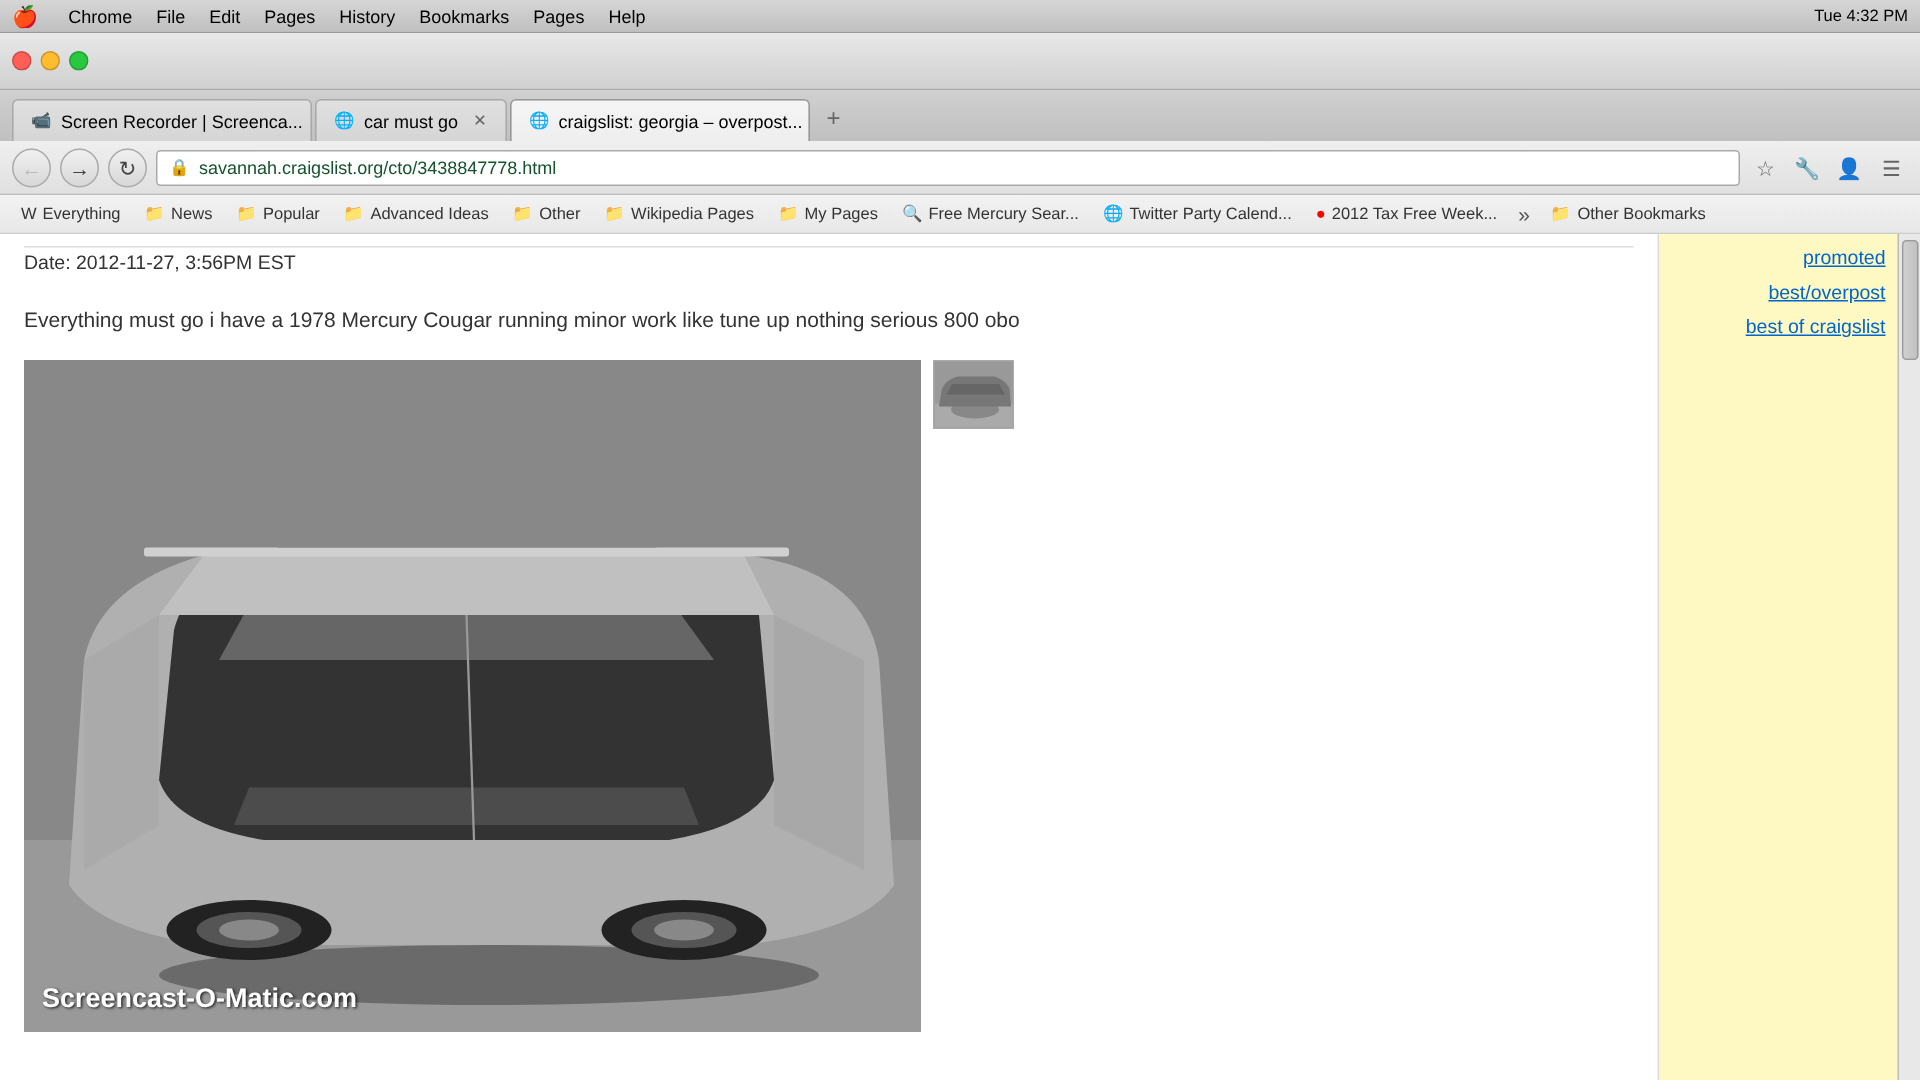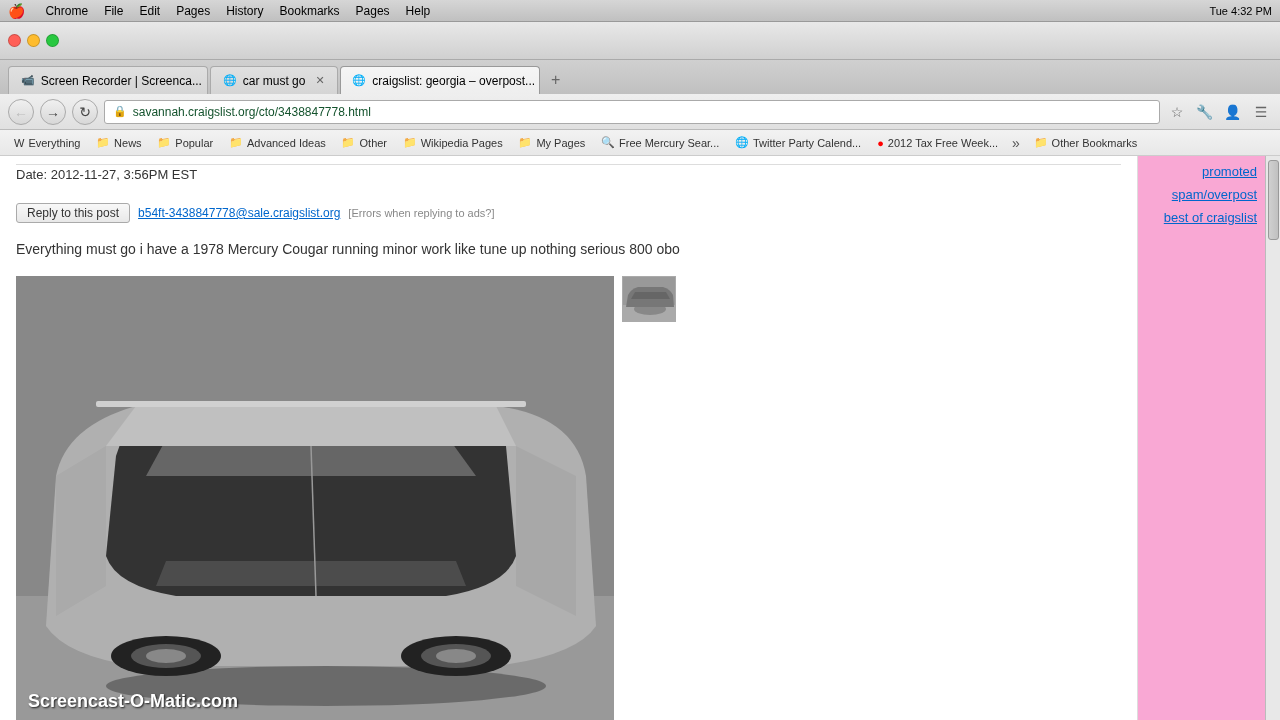--- a/index.html
+++ b/index.html
@@ -231,25 +231,25 @@
       width: 54px;
       height: 46px;
       background: #999;
       border: 1px solid #aaa;
       cursor: pointer;
       overflow: hidden;
     }
 
     
     .sidebar {
-      width: 128px;
+      width: 160px;
       padding: 8px;
       border-left: 1px solid #ddd;
       font-size: 13px;
-      background: #f9a8d4;
+      background: #fef9c3;
     }
 
     .sidebar-link {
       display: block;
       color: #06c;
       text-decoration: underline;
       margin-bottom: 8px;
       cursor: pointer;
       text-align: right;
       font-size: 13px;
@@ -380,25 +380,20 @@
     <span class="bm-icon">📁</span>
     <span>Other Bookmarks</span>
   </div>
 </div>
 
 <div class="page-container">
 
   <div class="main-content">
     <div class="post-date">Date: 2012-11-27, 3:56PM EST</div>
 
-    <div class="post-actions">
-      <button class="reply-btn">Reply to this post</button>
-      <a class="email-link">b54ft-3438847778@sale.craigslist.org</a>
-      <a class="errors-link">[Errors when replying to ads?]</a>
-    </div>
 
     <div class="post-body">Everything must go i have a 1978 Mercury Cougar running minor work like tune up nothing serious 800 obo</div>
 
     <div class="image-container">
 
       <div class="main-image">
         <svg class="car-svg" viewBox="0 0 598 448" xmlns="http://www.w3.org/2000/svg">
 
           <rect width="598" height="448" fill="#888"></rect>
 
@@ -443,20 +438,20 @@
             <path d="M 5 18 Q 8 12 15 10 L 40 10 Q 47 12 50 18 L 51 30 L 3 30 Z" fill="#777"></path>
             <path d="M 12 15 L 43 15 L 47 22 L 8 22 Z" fill="#555" opacity="0.5"></path>
           </svg>
         </div>
       </div>
     </div>
   </div>
 
   <div class="sidebar">
     <a class="sidebar-link">promoted</a>
-    <a class="sidebar-link">spam/overpost</a>
+    <a class="sidebar-link">best/overpost</a>
     <a class="sidebar-link">best of craigslist</a>
   </div>
 
   <div class="scrollbar">
     <div class="scrollbar-thumb"></div>
   </div>
 </div>
 
 </body></html>

